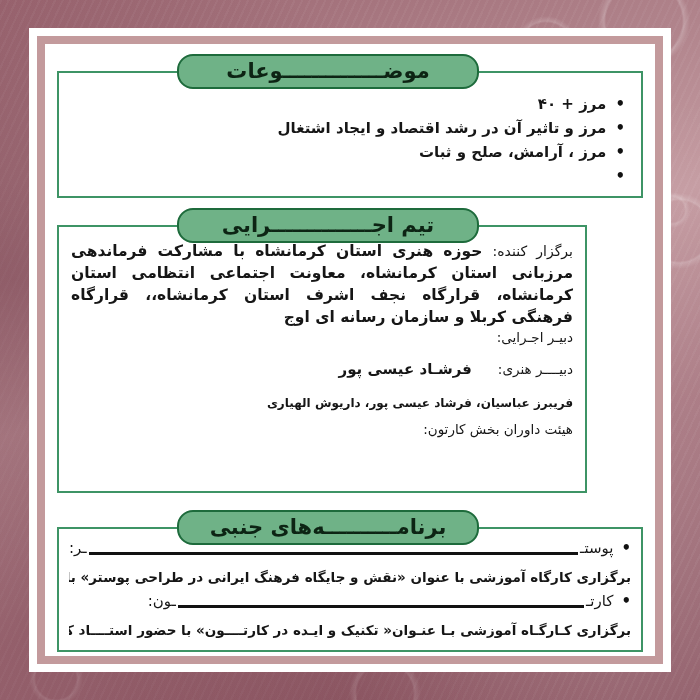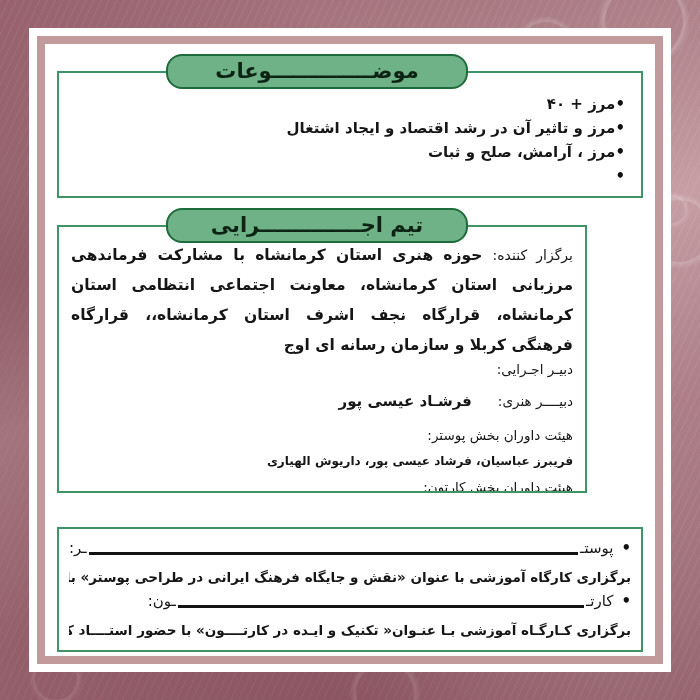--- a/index.html
+++ b/index.html
@@ -37,40 +37,40 @@
   .section {
     position:absolute; border:2px solid #3e9465; background:#ffffff;
     direction:rtl;
   }
   #section-topics        { left:28px; top:43px;  width:586px; height:127px; }
   #section-team          { left:28px; top:197px; width:530px; height:268px; }
   #section-side-programs { left:28px; top:499px; width:586px; height:125px; }
 
   
   .pill {
-    position:absolute; top:-19px; left:107px; width:302px; height:35px;
+    position:absolute; top:-19px; left:118px; width:302px; height:35px;
     background:#6fb287; border:2px solid #1e6b3c; border-radius:16px;
     display:flex; align-items:center; justify-content:center;
     z-index:3; direction:rtl;
   }
   .pill span {
     font-size:21px; font-weight:bold; color:#0d2414; line-height:1;
     white-space:nowrap;
   }
 
   
   .topics-list { padding:21px 16px 0 10px; }
-  .topic-row { display:flex; align-items:baseline; height:24px; }
+  .topic-row { display:flex; align-items:baseline; gap:9px; height:24px; }
   .dot::before { content:"•"; font-size:15px; font-weight:bold; color:#111; }
   .topic-row .txt { font-size:15px; font-weight:bold; white-space:nowrap; }
 
   
   .team-body { padding:13px 12px 0 12px; overflow:hidden; height:100%; }
   .organizer {
-    text-align:justify; font-size:15.5px; font-weight:bold; line-height:30px;
+    text-align:justify; font-size:15.5px; font-weight:bold; line-height:22px;
   }
   .organizer .label { font-weight:normal; font-size:14px; }
   .role-row { display:flex; align-items:baseline; gap:26px; height:30px; margin-top:1px; }
   .role-label { font-size:13.5px; font-weight:normal; white-space:nowrap;text-align:center; }
   .role-name  { font-size:15px;  font-weight:bold;   white-space:nowrap; }
   .jury-label { font-size:13.5px; font-weight:normal; line-height:26px; white-space:nowrap; }
   .jury-names { font-size:12px;  font-weight:bold;   line-height:26px; white-space:nowrap; }
 
   
   .side-body { padding:9px 10px 0 10px; overflow:hidden; height:100%; }
@@ -122,28 +122,30 @@
         <p class="organizer"><span class="label">برگزار کننده:</span> <span>حوزه هنری استان کرمانشاه با مشارکت فرماندهی مرزبانی استان کرمانشاه، معاونت اجتماعی انتظامی استان کرمانشاه، قرارگاه نجف اشرف استان کرمانشاه،، قرارگاه فرهنگی کربلا و سازمان رسانه ای اوج</span></p>
 
         <div class="role-row">
           <span class="role-label">دبیـر اجـرایی:</span>
         </div>
         <div class="role-row">
           <span class="role-label">دبیــــر هنری:</span>
           <span class="role-name">فرشـاد عیسی پور</span>
         </div>
 
-        <div class="jury-label">هیئت داوران بخش پوستر:</div>
         <div class="jury-names">فریبرز عباسیان، فرشاد عیسی پور، داریوش الهیاری</div>
         <div class="jury-label">هیئت داوران بخش کارتون:</div>
 
       </div>
     </div>
 
     <div class="section" id="section-side-programs">
+      <div class="pill">
+        <span>برنامــــــــــه‌های جنبی</span>
+      </div>
       <div class="side-body">
         <div class="prog-head poster">
           <span class="dot"></span>
           <span class="head-txt">پوستـ</span>
           <span class="stretch-line"></span>
           <span class="head-txt">ـر:</span>
         </div>
         <div class="prog-desc">برگزاری کارگاه آموزشی با عنوان «نقش و جایگاه فرهنگ ایرانی در طراحی پوستر» با حضور استاد مهدی مهدیان</div>
 
         <div class="prog-head cartoon">

